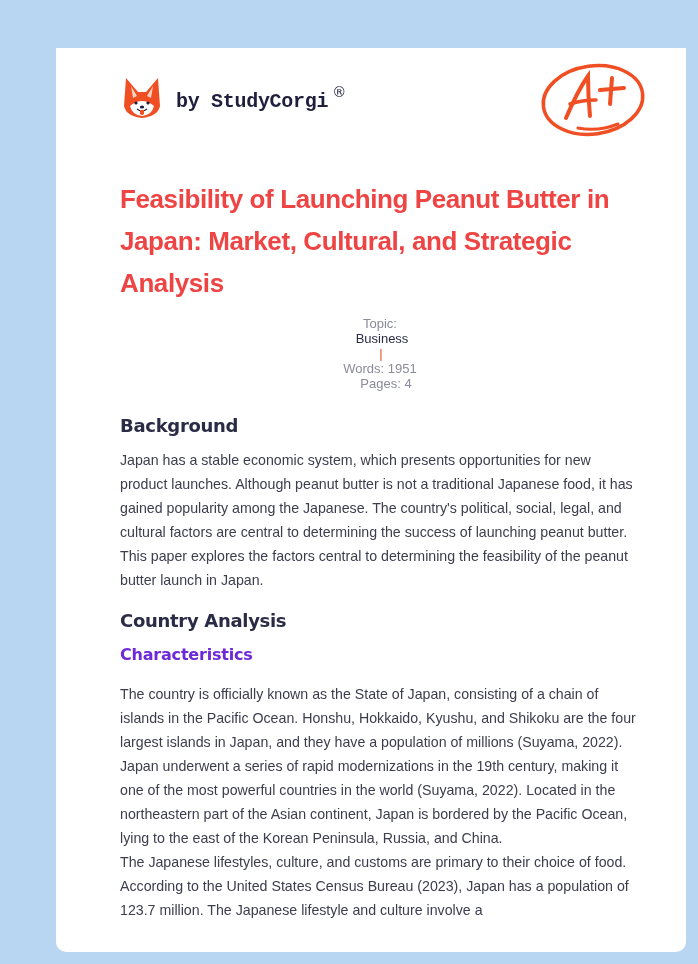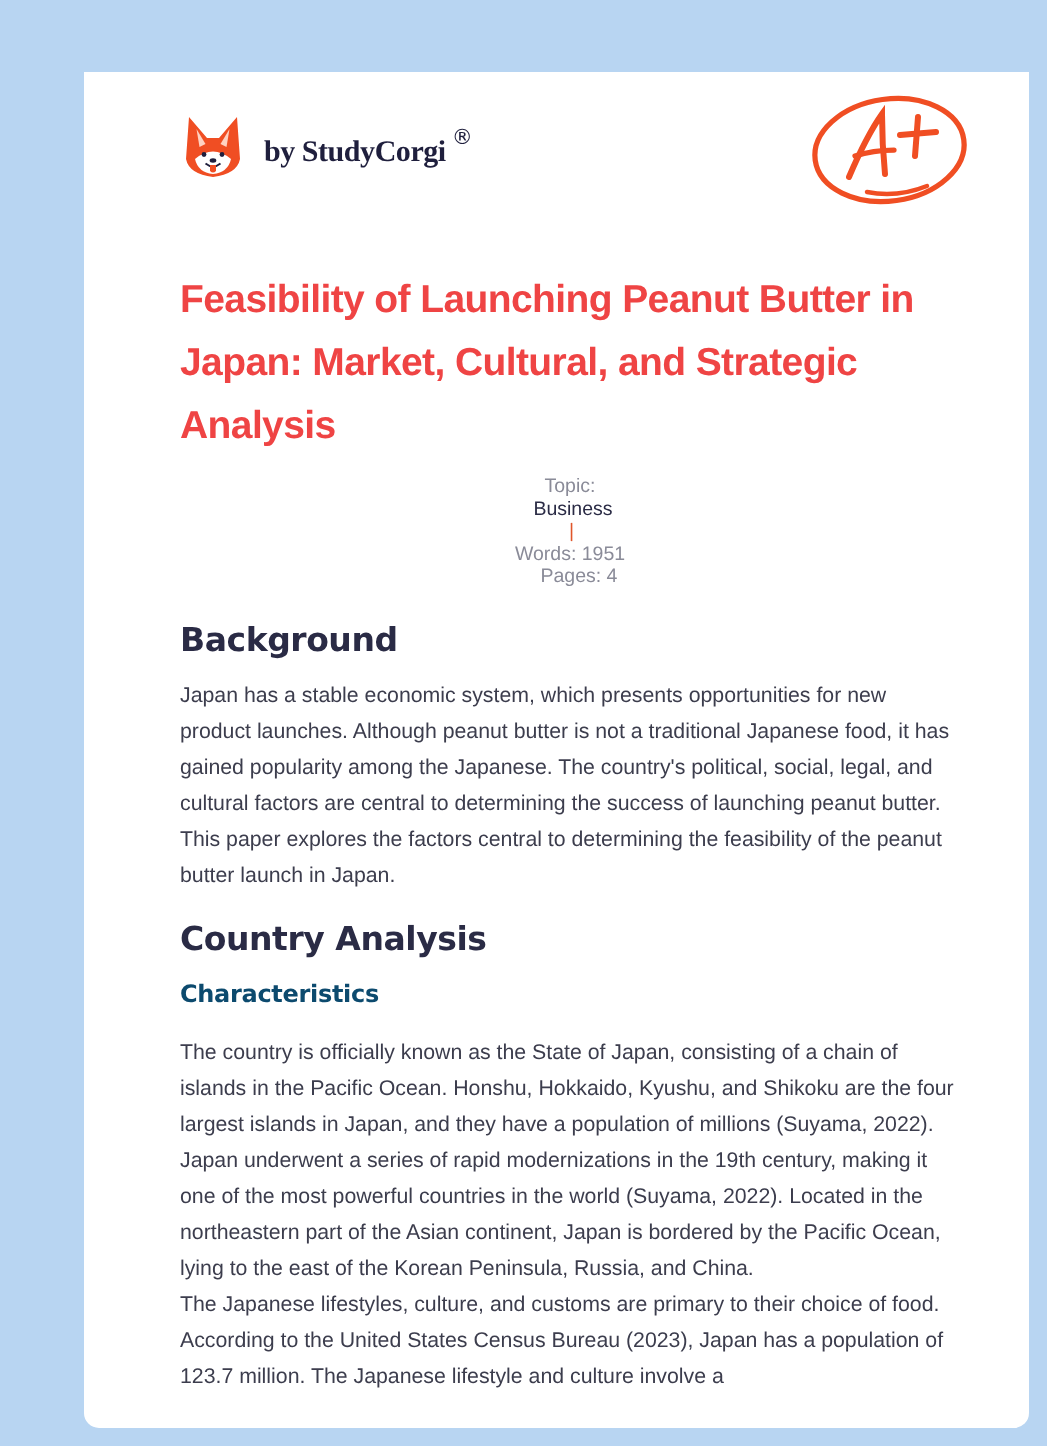--- a/index.html
+++ b/index.html
@@ -20,21 +20,21 @@
     .header {
       position: absolute; left: 0; top: 0; width: 100%; height: 110px;
     }
     .logo {
       position: absolute; left: 66px; top: 28px;
       display: flex; align-items: center;
     }
     .logo svg { width: 40px; height: 44px; }
     .logo-text {
       margin-left: 14px;
-      font-family: Liberation Serif, serif;
+      font-family: Liberation Mono, monospace;
       font-weight: bold;
       font-size: 20px;
       color: #1f1f3d;
       letter-spacing: -0.3px;
       margin-top: 6px;
     }
     .logo-reg {
       font-family: "DejaVu Sans", sans-serif;
       font-size: 14px;
       color: #1f1f3d;
@@ -61,29 +61,29 @@
       font-size: 13px;
       color: #8a8b98;
       display: flex; align-items: center; flex-direction: column;
     }
     .meta .topic-val { color: #2a2b45; margin-left: 4px; text-align: center; }
     .meta .sep { color: #e0562a; margin: 0 10px 0 12px; }
     .meta .pages { margin-left: 12px; }
     h2 {
       font-family: "DejaVu Sans", sans-serif;
       font-weight: bold;
-      font-size: 22px;
+      font-size: 18px;
       color: #2a2b45;
       letter-spacing: -0.3px;
     }
     h3 {
       font-family: "DejaVu Sans", sans-serif;
       font-weight: bold;
       font-size: 16px;
-      color: #0c4a6e;
+      color: #6d28d9;
       letter-spacing: -0.2px;
     }
     p {
       font-family: "Liberation Sans", sans-serif;
       font-size: 14.2px;
       line-height: 24px;
       color: #3c3d4d;
     }
     .h-bg { margin-top: 24px; }
     .p-bg { margin-top: 12px; }

